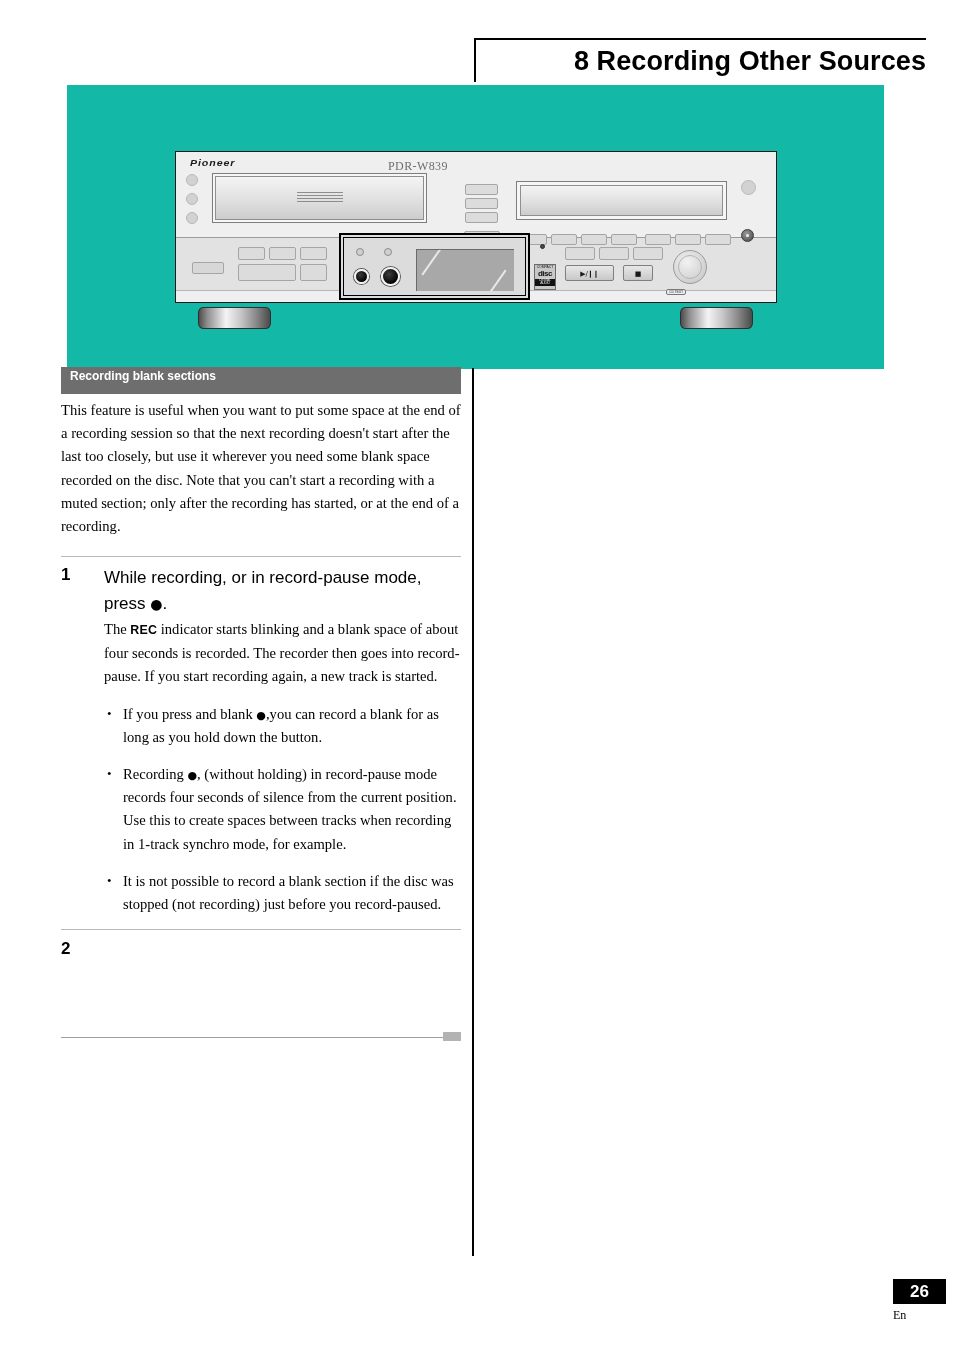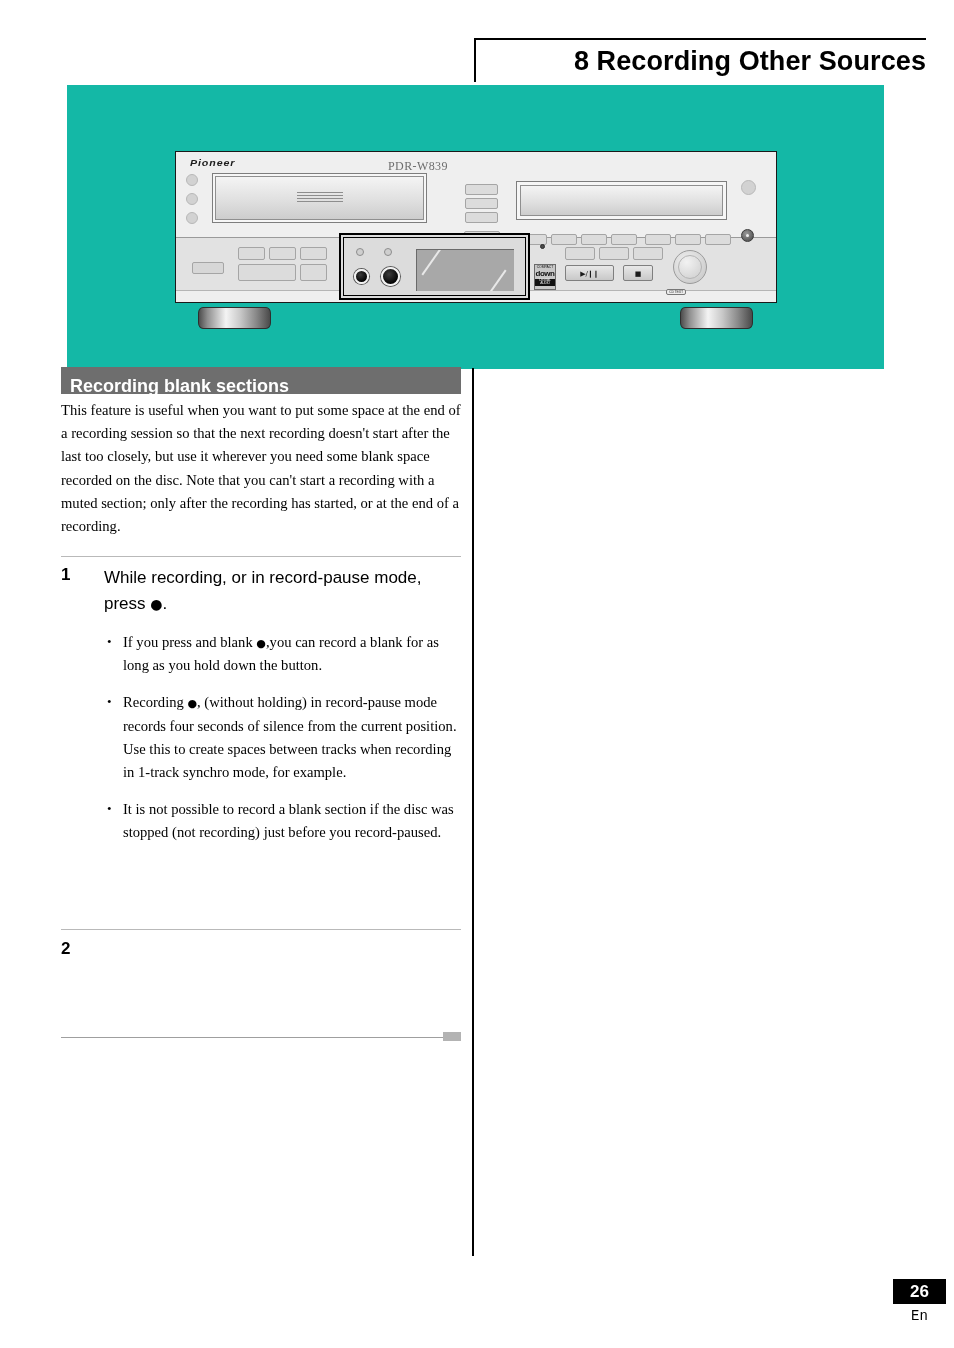--- a/index.html
+++ b/index.html
@@ -311,24 +311,24 @@
     left: 61px;
     top: 367px;
     width: 400px;
     height: 27px;
     background: #6e6e6e;
     box-sizing: border-box;
   }
   #section-heading .label {
     position: absolute;
     left: 9px;
-    top: 9px;
-    font-family: "Liberation Sans", sans-serif;
-    font-weight: bold;
-    font-size: 18px;
+    top: 2px;
+    font-family: "Liberation Sans", sans-serif;
+    font-weight: bold;
+    font-size: 12px;
     color: #ffffff;
     white-space: nowrap;
   }
 
   
   .text-col {
     position: absolute;
     left: 61px;
     width: 400px;
   }
@@ -440,23 +440,22 @@
     font-weight: bold;
     font-size: 17px;
     text-align: center;
     line-height: 25px;
   }
   #page-lang {
     position: absolute;
     left: 893px;
     top: 1308px;
     width: 53px;
-    text-align: center;
-    font-family: Liberation Mono, monospace;
-    font-size: 14px;
+    font-family: Liberation Serif, serif;
+    font-size: 12px;
     color: #000;
   }
 </style>
 </head>
 <body>
 
 <div id="chapter-header">
   <div id="chapter-title">8 Recording Other Sources</div>
 </div>
 
@@ -517,21 +516,21 @@
         <div class="screen" style="left:72px; top:11px; width:98px; height:42px;">
           <div class="glint" style="left:14px; top:-6px;"></div>
           <div class="glint" style="left:78px; top:17px;"></div>
         </div>
       </div>
     </div>
 
     <div class="round-btn" style="left:364px; top:92px; width:5px; height:5px; background:#4a4a4a; border-color:#2a2a2a;"></div>
     <div class="cd-logo" style="left:358px; top:112px;">
       <span>COMPACT</span>
-      <span class="big">down</span>
+      <span class="big">disc</span>
       <span class="bar">DIGITAL AUDIO</span>
     </div>
 
     <div class="sq-btn" style="left:389px; top:95px; width:30px; height:13px;"></div>
     <div class="sq-btn" style="left:423px; top:95px; width:30px; height:13px;"></div>
     <div class="sq-btn" style="left:457px; top:95px; width:30px; height:13px;"></div>
 
     <div class="transport-btn" style="left:389px; top:113px; width:49px; height:16px; line-height:16px;">▶/❙❙</div>
     <div class="transport-btn" style="left:447px; top:113px; width:30px; height:16px; line-height:16px;">■</div>
 
@@ -554,20 +553,21 @@
 
 <div class="text-col" style="top:399px;">
   <p class="body">This feature is useful when you want to put some space at the end of a recording session so that the next recording doesn't start after the last too closely, but use it wherever you need some blank space recorded on the disc. Note that you can't start a recording with a muted section; only after the recording has started, or at the end of a recording.</p>
 </div>
 
 <div class="rule" style="top:556px;"></div>
 
 <div class="step" style="top:565px;">
   <div class="step-num">1</div>
   <p class="step-head"><span>While recording, or in record-pause mode, press </span><span class="glyph-lg">●</span><span>.</span></p>
+  <p class="step-body"><span>The </span><span class="rec-tag">REC</span><span> indicator starts blinking and a blank space of about four seconds is recorded. The recorder then goes into record-pause. If you start recording again, a new track is started.</span></p>
 
   <ul class="bullets">
     <li><span>If you press and blank </span><span class="glyph">●</span><span>,you can record a blank for as long as you hold down the button.</span></li>
     <li><span>Recording </span><span class="glyph">●</span><span>, (without holding) in record-pause mode records four seconds of silence from the current position. Use this to create spaces between tracks when recording in 1-track synchro mode, for example.</span></li>
     <li><span>It is not possible to record a blank section if the disc was stopped (not recording) just before you record-paused.</span><span class="glyph"></span><span></span></li>
   </ul>
 </div>
 
 <div class="rule" style="top:929px;"></div>
 

